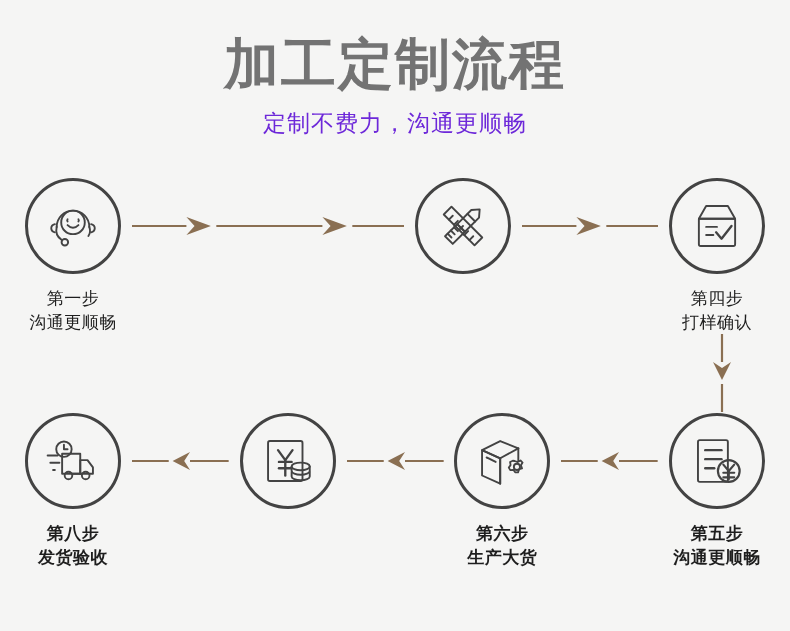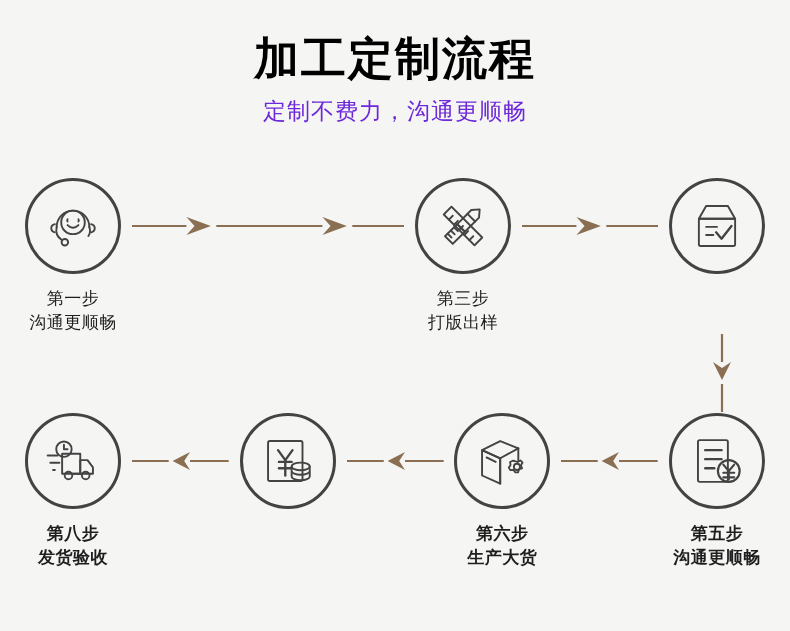--- a/index.html
+++ b/index.html
@@ -18,24 +18,24 @@
   }
 
   
   .header {
     width: 790px;
     padding-top: 34px;
     text-align: center;
   }
 
   .page-title {
-    font-size: 45px;
+    font-size: 55px;
     font-weight: bold;
     letter-spacing: 2px;
-    color: #000000;
+    color: #737373;
     line-height: 1.12;
   }
 
   .page-subtitle {
     margin-top: 14px;
     font-size: 23px;
     font-weight: normal;
     letter-spacing: 1px;
     color: #6d28d9;
     line-height: 1.2;
@@ -187,43 +187,43 @@
           <g transform="rotate(-45 32 32)">
             <path class="step-icon-stroke" d="M26 8 h12 v48 h-12 z"></path>
             <line class="step-icon-stroke" x1="26" y1="16" x2="32" y2="16"></line>
             <line class="step-icon-stroke" x1="26" y1="24" x2="32" y2="24"></line>
             <line class="step-icon-stroke" x1="26" y1="32" x2="32" y2="32"></line>
             <line class="step-icon-stroke" x1="26" y1="40" x2="32" y2="40"></line>
             <line class="step-icon-stroke" x1="26" y1="48" x2="32" y2="48"></line>
           </g>
         </svg>
       </div>
-      <div class="step-label">
-        <span class="ln">第三步</span>
-        <span class="ln">打版出样</span>
-      </div>
     </div>
 
     <div class="connector">
       <svg viewBox="0 0 100 22" preserveAspectRatio="none">
         <line class="conn-line" x1="0" y1="11" x2="40" y2="11"></line>
         <path class="conn-head" d="M40 2 L58 11 L40 20 L46 11 Z"></path>
         <line class="conn-line" x1="62" y1="11" x2="100" y2="11"></line>
       </svg>
     </div>
 
     <div class="step">
       <div class="step-circle">
         <svg viewBox="0 0 64 64">
           <path class="step-icon-stroke" d="M12 24 L20 10 h24 l8 14 z"></path>
           <path class="step-icon-stroke" d="M12 24 h40 v28 a2 2 0 0 1 -2 2 h-36 a2 2 0 0 1 -2 -2 z"></path>
           <line class="step-icon-stroke" x1="20" y1="33" x2="32" y2="33"></line>
           <line class="step-icon-stroke" x1="20" y1="42" x2="28" y2="42"></line>
           <path class="step-icon-stroke" d="M31 39 l6 7 l11 -14" style="stroke-width:2.6"></path>
         </svg>
+      </div>
+      <div class="step-label">
+        <span class="ln">第四步</span>
+        <span class="ln">打样确认</span>
       </div>
     </div>
 
   </div>
 </div>
 
 <div class="v-connector">
   <svg viewBox="0 0 44 78">
     <line class="conn-line" x1="22" y1="0" x2="22" y2="28"></line>
     <path class="conn-head" d="M13 28 L22 46 L31 28 L22 34 Z"></path>

